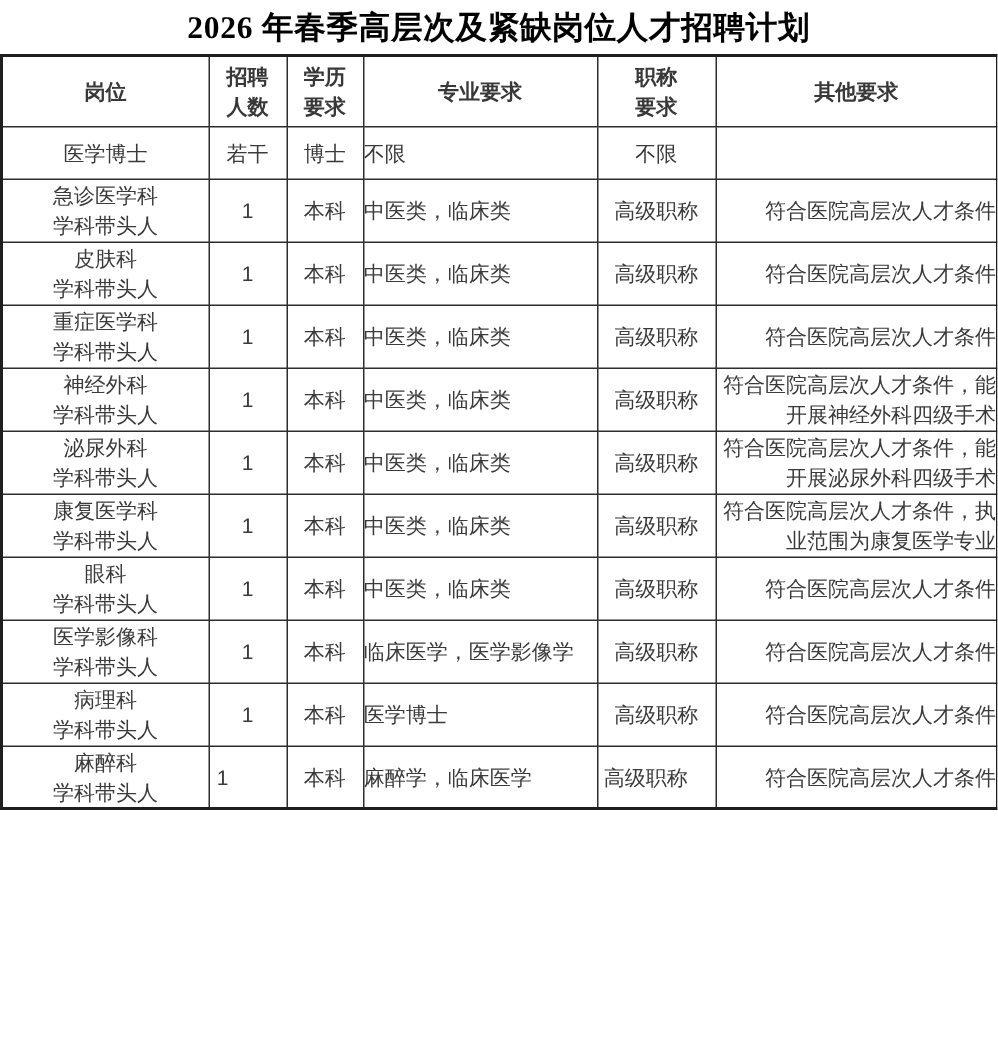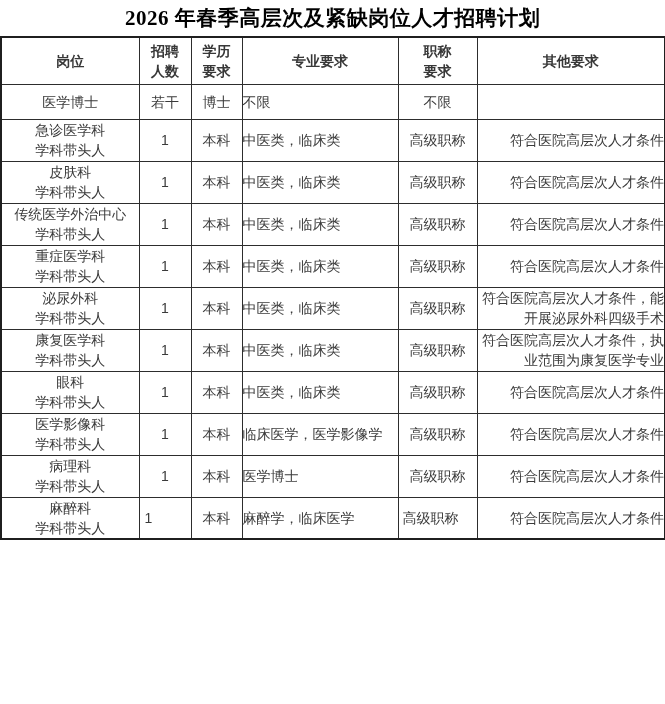--- a/index.html
+++ b/index.html
@@ -132,36 +132,36 @@
         <tr>
           <td class="col-position">皮肤科
 学科带头人</td>
           <td class="col-count">1</td>
           <td class="col-education">本科</td>
           <td class="col-major">中医类，临床类</td>
           <td class="col-title_req">高级职称</td>
           <td class="col-other">符合医院高层次人才条件</td>
         </tr>
         <tr>
-          <td class="col-position">传统医学外治中心
-学科带头人</td>
-          <td class="col-count">1</td>
-          <td class="col-education">本科</td>
-          <td class="col-major">中医类，临床类</td>
-          <td class="col-title_req">高级职称</td>
-          <td class="col-other">符合医院高层次人才条件</td>
-        </tr>
-        <tr>
           <td class="col-position">重症医学科
 学科带头人</td>
           <td class="col-count">1</td>
           <td class="col-education">本科</td>
           <td class="col-major">中医类，临床类</td>
           <td class="col-title_req">高级职称</td>
           <td class="col-other">符合医院高层次人才条件</td>
+        </tr>
+        <tr>
+          <td class="col-position">神经外科
+学科带头人</td>
+          <td class="col-count">1</td>
+          <td class="col-education">本科</td>
+          <td class="col-major">中医类，临床类</td>
+          <td class="col-title_req">高级职称</td>
+          <td class="col-other">符合医院高层次人才条件，能开展神经外科四级手术</td>
         </tr>
         <tr>
           <td class="col-position">泌尿外科
 学科带头人</td>
           <td class="col-count">1</td>
           <td class="col-education">本科</td>
           <td class="col-major">中医类，临床类</td>
           <td class="col-title_req">高级职称</td>
           <td class="col-other">符合医院高层次人才条件，能开展泌尿外科四级手术</td>
         </tr>

